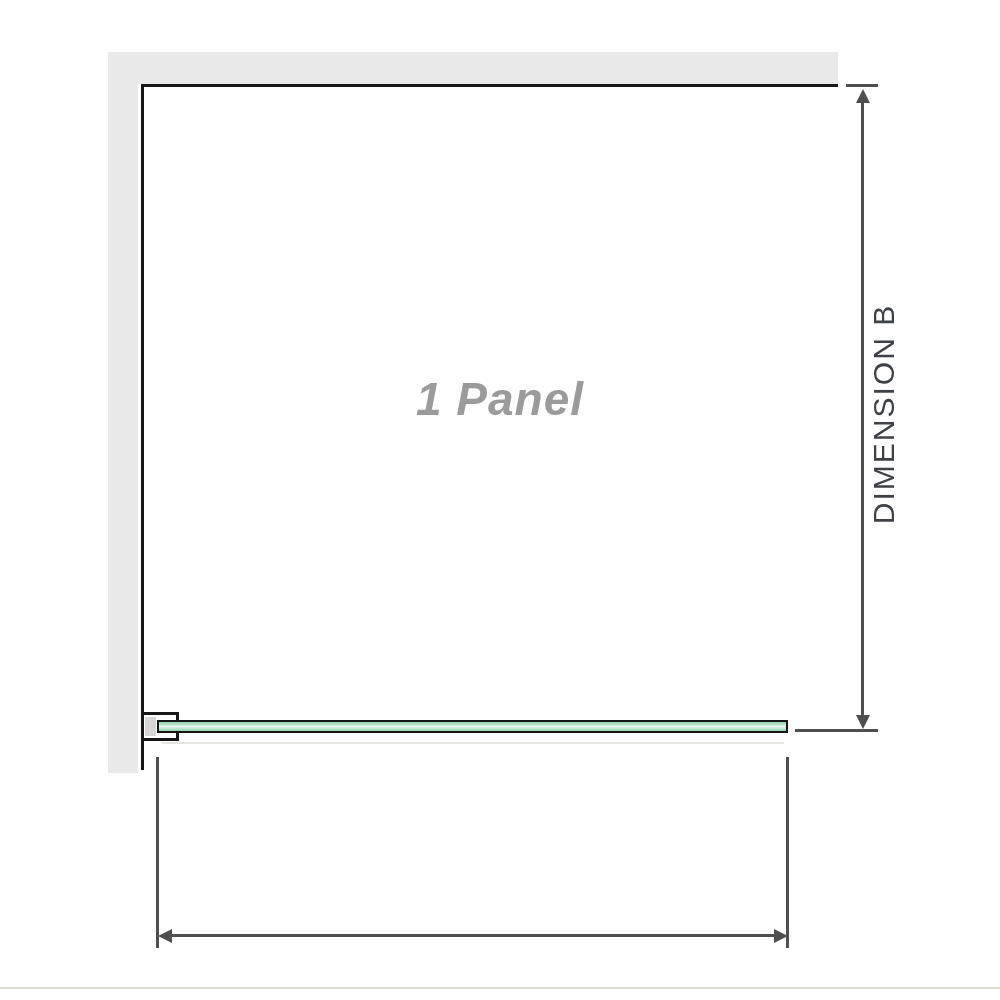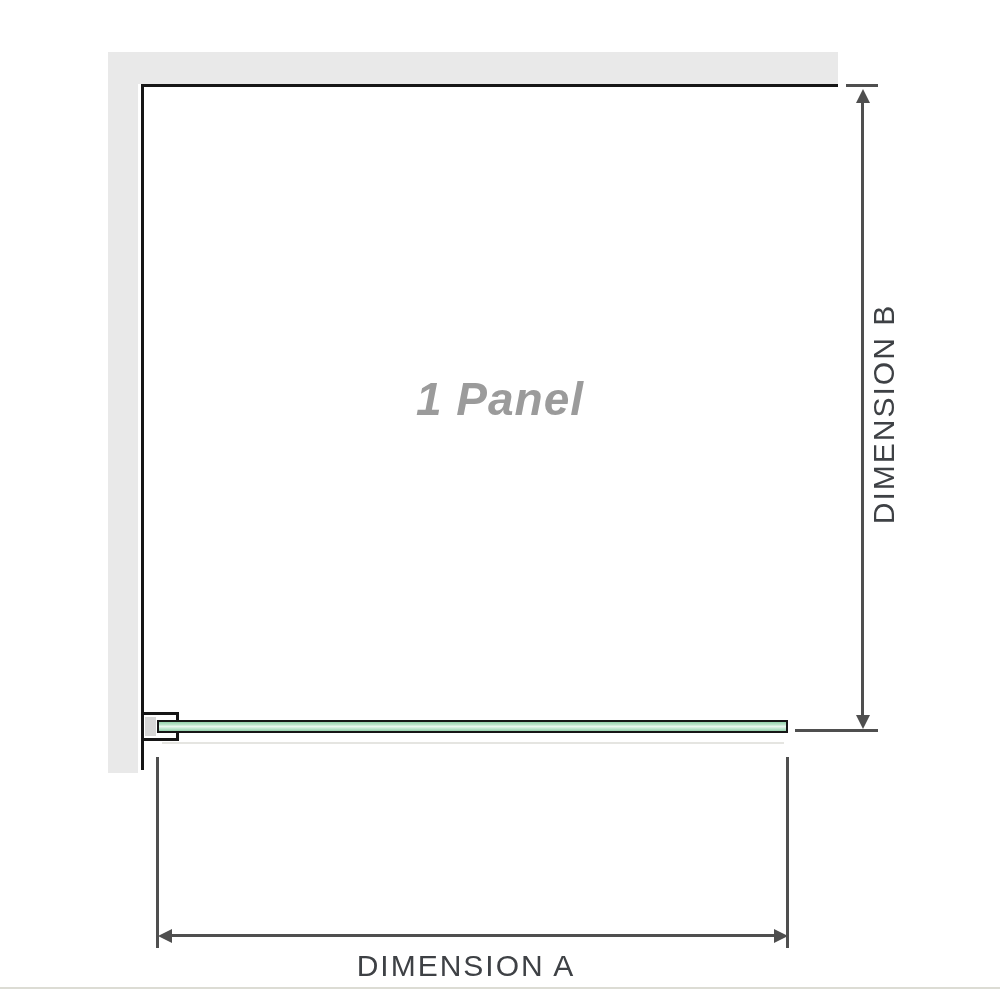--- a/index.html
+++ b/index.html
@@ -167,17 +167,16 @@
   <div class="abs dim dimb-line"></div>
   <div class="abs arrow arrow-up"></div>
   <div class="abs arrow arrow-down"></div>
   <div class="abs dim-label dimb-label">DIMENSION B</div>
 
   <div class="abs dim dima-ext-left"></div>
   <div class="abs dim dima-ext-right"></div>
   <div class="abs dim dima-line"></div>
   <div class="abs arrow arrow-left"></div>
   <div class="abs arrow arrow-right"></div>
-  <div class="abs dim-label dima-label">DIMENSION A</div>
 
   <div class="abs page-bottom-rule"></div>
 
 </div>
 
 </body></html>

